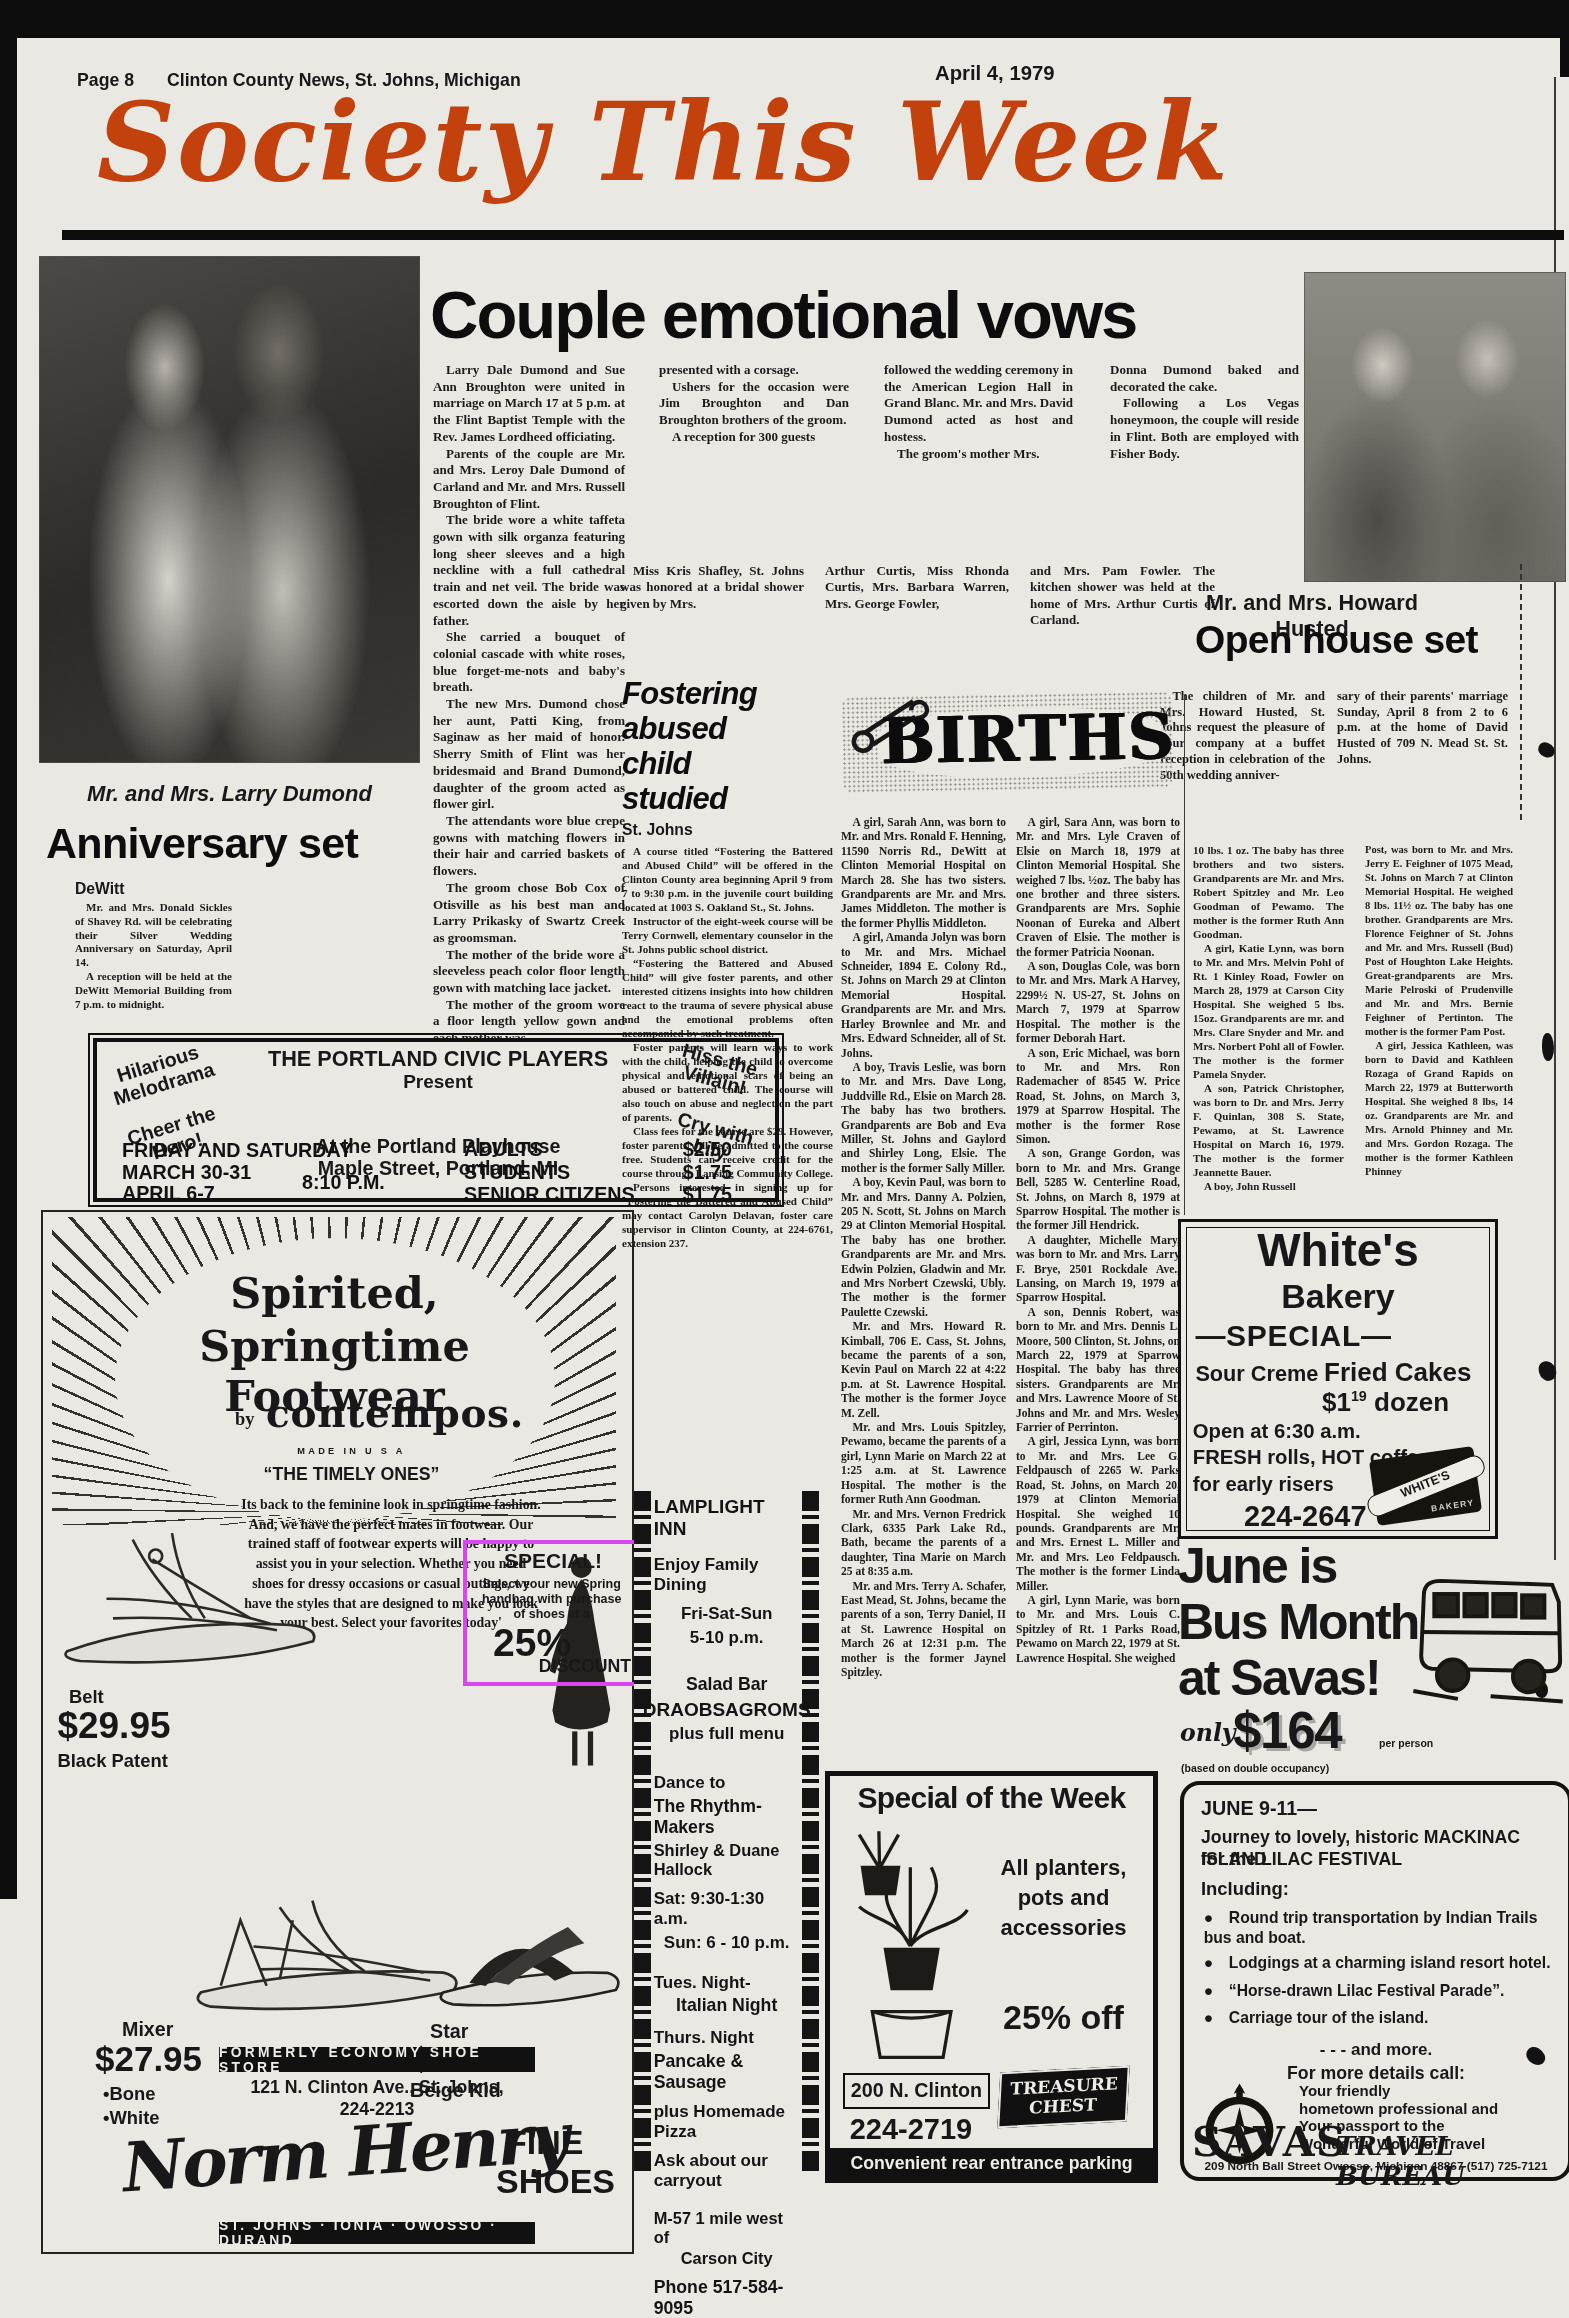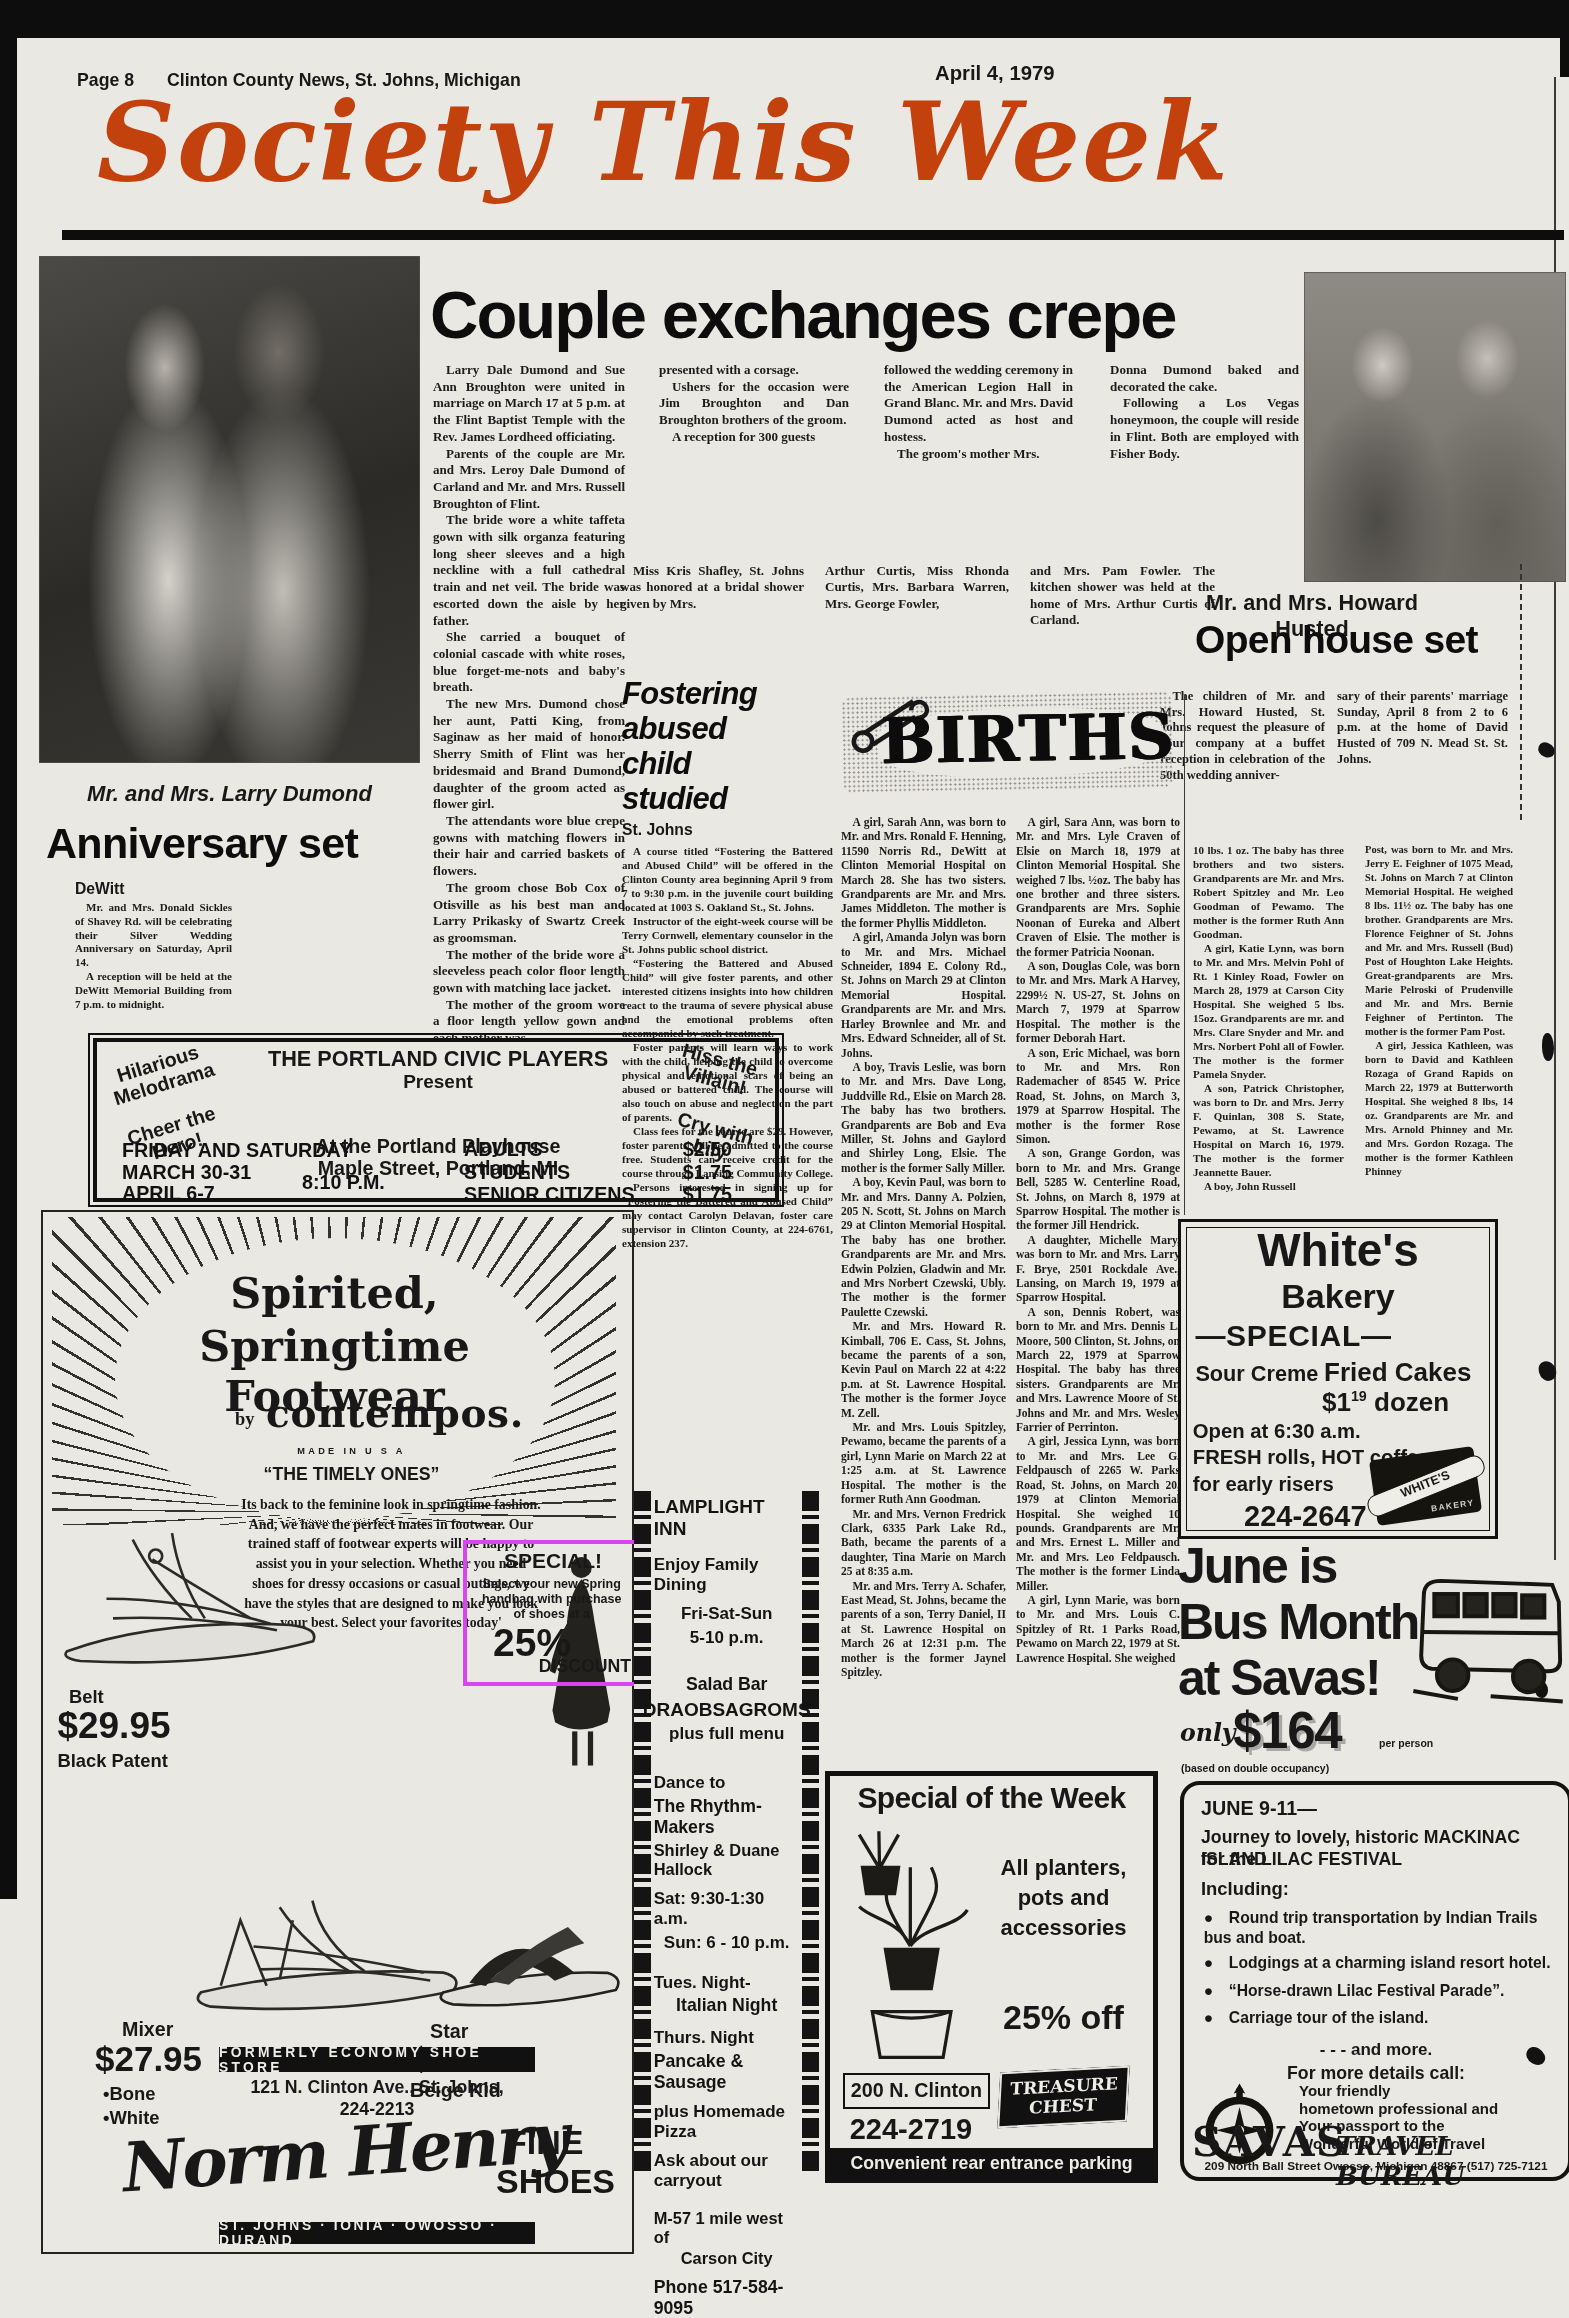--- a/index.html
+++ b/index.html
@@ -60,21 +60,21 @@
 
   <div class="abs sans b" style="left:77px;top:70px;font-size:17.7px;">Page 8</div>
   <div class="abs sans b" style="left:167px;top:70px;font-size:17.7px;">Clinton County News, St. Johns, Michigan</div>
   <div class="abs sans b" style="left:935px;top:62px;font-size:20.3px;">April 4, 1979</div>
   <div class="abs dserif b i" style="left:85px;top:79px;font-size:108px;letter-spacing:2px;color:#c2410c;margin-left:12px;">Society This Week</div>
   <div class="bar" style="left:62px;top:230px;width:1502px;height:9.8px;"></div>
 
   <div class="photo photo-wedding" style="left:39px;top:256px;width:381px;height:507px;"></div>
   <div class="abs sans b i ctr" style="left:46px;top:781px;width:367px;font-size:22px;">Mr. and Mrs. Larry Dumond</div>
 
-  <div class="hl" style="left:430px;top:276px;font-size:67px;letter-spacing:-2px;">Couple exchanges crepe</div>
+  <div class="hl" style="left:430px;top:276px;font-size:67px;letter-spacing:-2px;">Couple emotional vows</div>
   <div class="col" style="left:433px;top:362px;width:192px;font-size:13px;line-height:16.7px;"> Larry Dale Dumond and Sue Ann Broughton were united in marriage on March 17 at 5 p.m. at the Flint Baptist Temple with the Rev. James Lordheed officiating.
  Parents of the couple are Mr. and Mrs. Leroy Dale Dumond of Carland and Mr. and Mrs. Russell Broughton of Flint.
  The bride wore a white taffeta gown with silk organza featuring long sheer sleeves and a high neckline with a full cathedral train and net veil. The bride was escorted down the aisle by her father.
  She carried a bouquet of colonial cascade with white roses, blue forget-me-nots and baby's breath.
  The new Mrs. Dumond chose her aunt, Patti King, from Saginaw as her maid of honor. Sherry Smith of Flint was her bridesmaid and Brand Dumond, daughter of the groom acted as flower girl.
  The attendants wore blue crepe gowns with matching flowers in their hair and carried baskets of flowers.
  The groom chose Bob Cox of Otisville as his best man and Larry Prikasky of Swartz Creek as groomsman.
  The mother of the bride wore a sleeveless peach color floor length gown with matching lace jacket.
  The mother of the groom wore a floor length yellow gown and each mother was</div>
   <div class="col" style="left:659px;top:362px;width:190px;font-size:13px;line-height:16.7px;">presented with a corsage.

